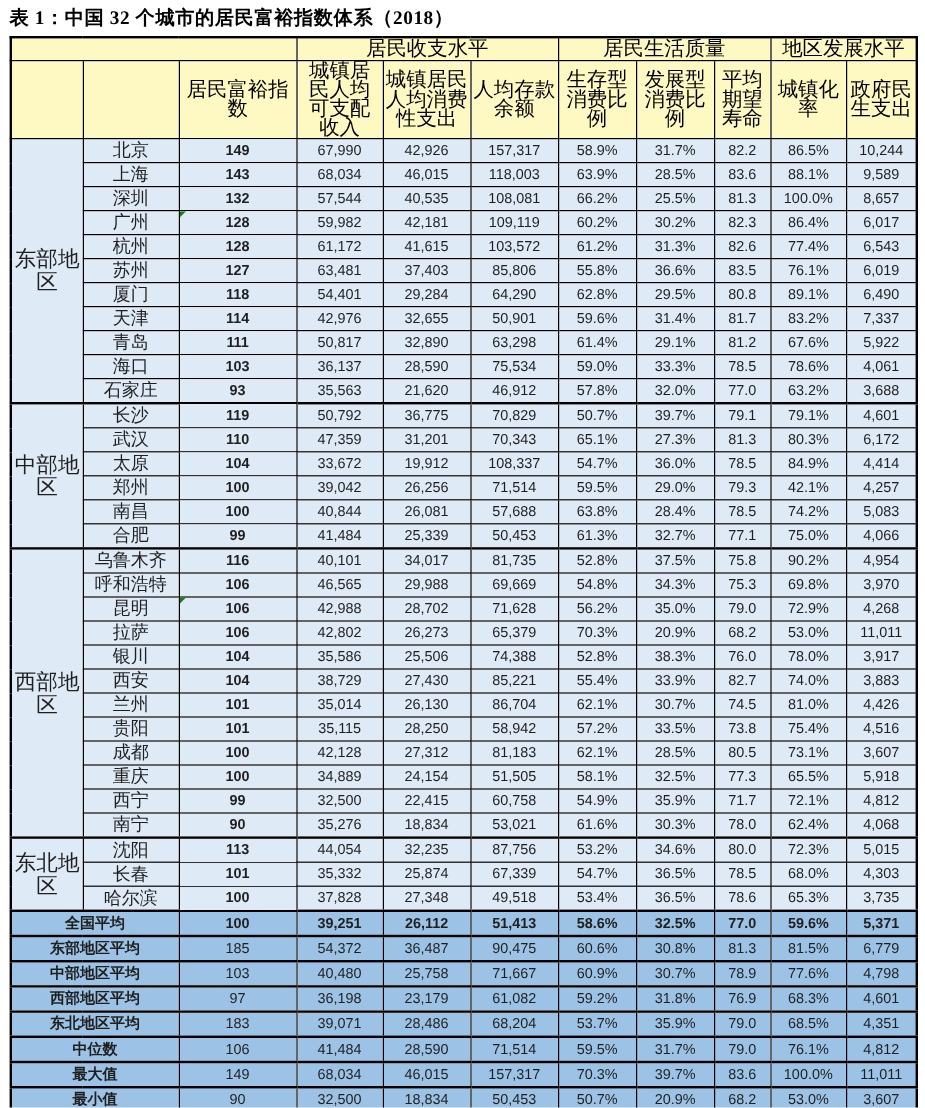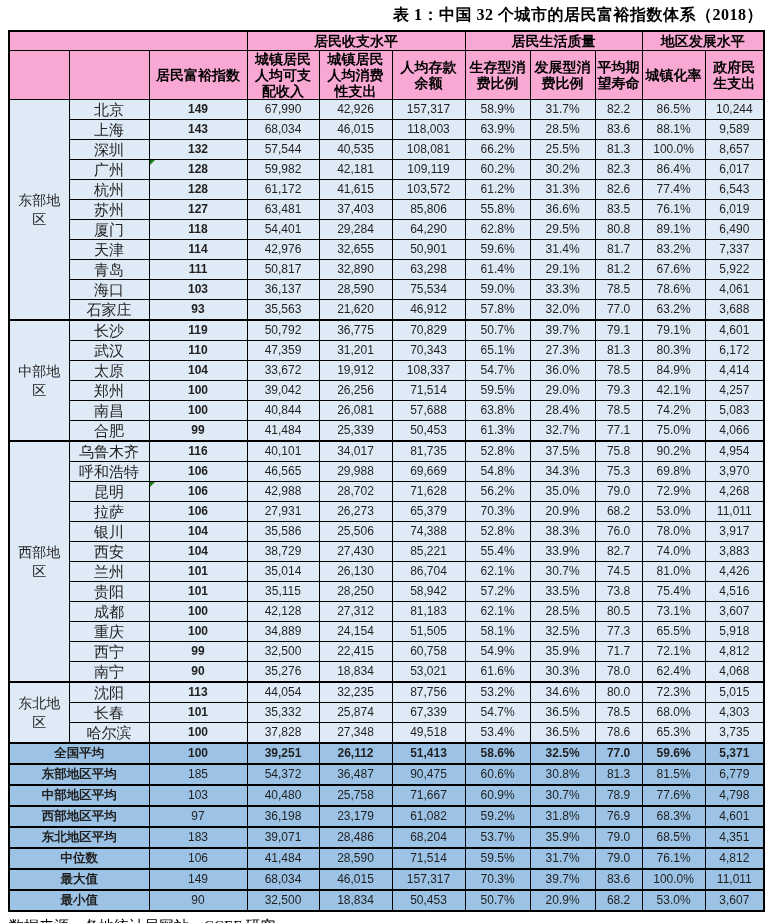--- a/index.html
+++ b/index.html
@@ -11,21 +11,21 @@
   }
   html,body{margin:0;padding:0;background:#ffffff;}
   body{
     width:771px;height:923px;
     font-family:"Liberation Sans", sans-serif;
     color:var(--text-c);
     overflow:hidden;
   }
   .page{padding:3px 8px 0 8px;}
   .title{
-    text-align:right;
+    text-align:left;
     font-family:"Liberation Serif", serif;
     font-weight:bold;
     font-size:16px;
     color:#000;
     padding:2px 0 4px 0;
     letter-spacing:0.5px;
   }
   table{
     border-collapse:collapse;
     table-layout:fixed;
@@ -34,35 +34,35 @@
   }
   th,td{
     border:1px solid var(--border-c);
     text-align:center;
     vertical-align:middle;
     padding:0 2px;
     overflow:hidden;
     word-break:break-all;
   }
   thead th{
-    background:#f9a8d4;
-    font-weight:bold;
+    background:#fef9c3;
+    font-weight:normal;
     color:#000;
-    font-size:14px;
+    font-size:17px;
     line-height:16px;
   }
   tr.grouphdr th{height:18px;}
   tr.subhdr th{height:48px;}
   tbody td{
     background:var(--row-bg);
     height:19px;
     line-height:19px;
     font-size:12px;
   }
-  td.region-cell{font-size:14px;}
+  td.region-cell{font-size:18px;}
   td.city-cell{font-size:15px;}
   td.idx{font-weight:bold;position:relative;}
   td.idx.marker::before{
     content:"";
     position:absolute;top:0;left:0;
     border-top:5px solid var(--marker-c);
     border-right:5px solid transparent;
     width:0;height:0;
   }
   tr.thick td{border-top-width:2px;}
@@ -356,21 +356,21 @@
           <td>71,628</td>
           <td>56.2%</td>
           <td>35.0%</td>
           <td>79.0</td>
           <td>72.9%</td>
           <td>4,268</td>
         </tr>
         <tr>
           <td class="city-cell">拉萨</td>
           <td class="idx">106</td>
-          <td>27,931</td>
+          <td>42,802</td>
           <td>26,273</td>
           <td>65,379</td>
           <td>70.3%</td>
           <td>20.9%</td>
           <td>68.2</td>
           <td>53.0%</td>
           <td>11,011</td>
         </tr>
         <tr>
           <td class="city-cell">银川</td>

